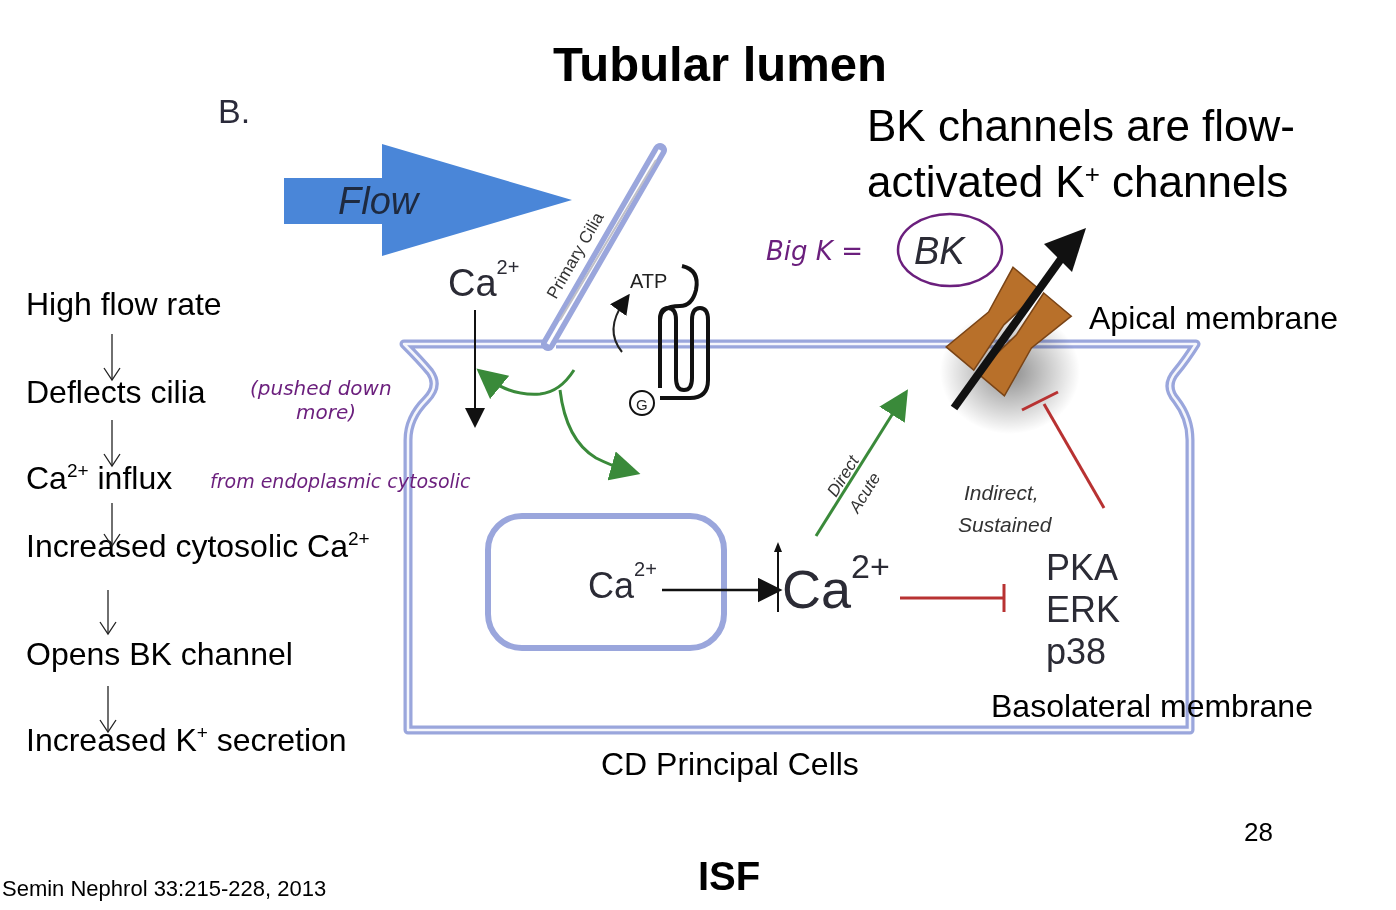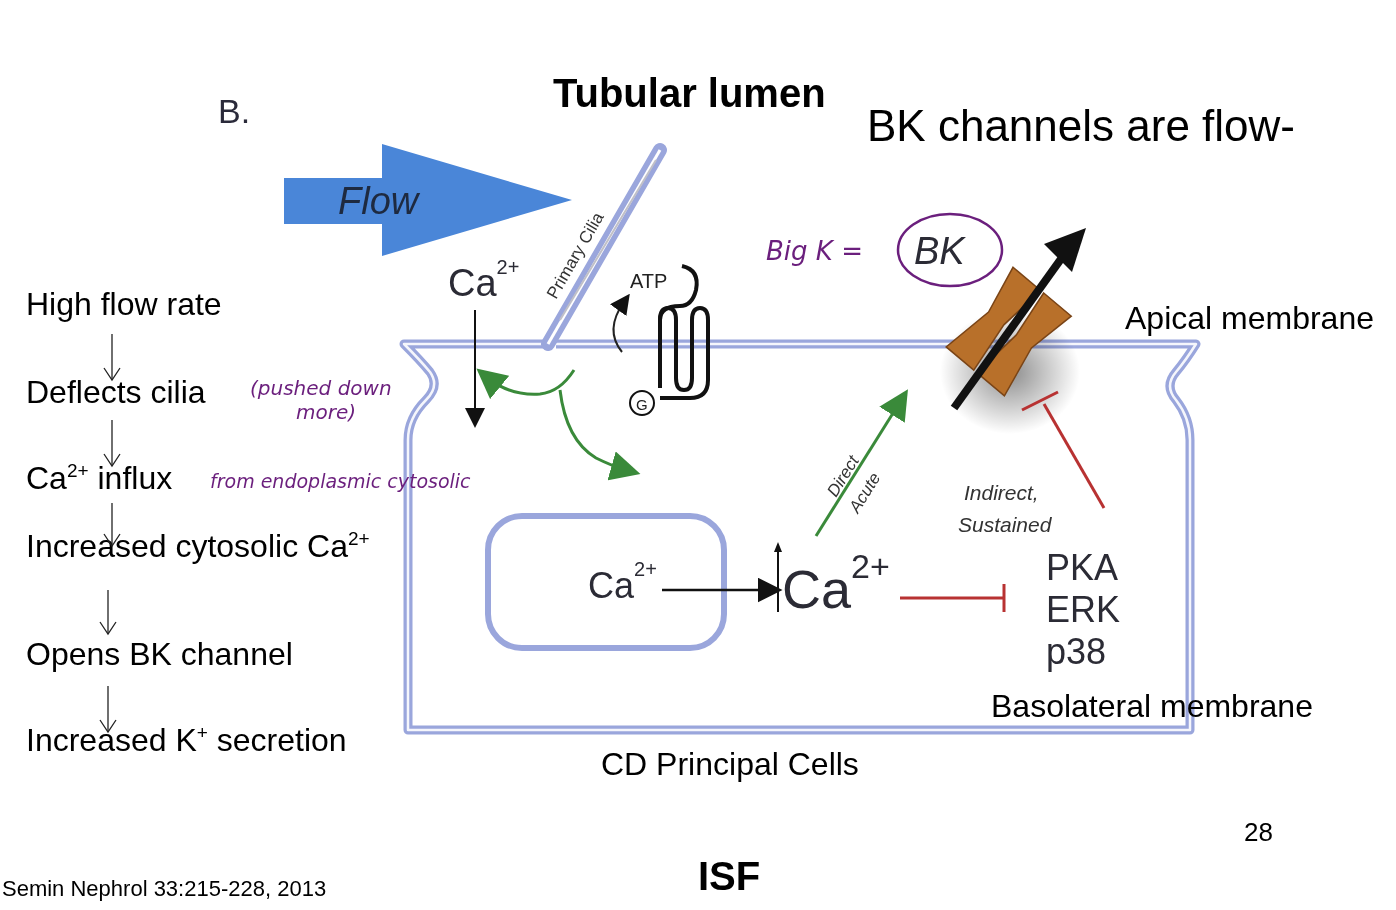--- a/index.html
+++ b/index.html
@@ -1,39 +1,40 @@
 <!DOCTYPE html>
 <html><head>
 <meta charset="utf-8">
 <style>
   html, body { margin: 0; padding: 0; background: #ffffff; }
   body { width: 1396px; height: 910px; position: relative; overflow: hidden;
          font-family: "Liberation Sans", sans-serif; color: #000; }
   .abs { position: absolute; white-space: nowrap; }
-  .title { font-weight: bold; font-size: 40px; left: 553px; top: 36px; margin-top: 35px; }
+  .title { font-weight: bold; font-size: 49px; left: 553px; top: 36px; }
   .panel-label { font-size: 34px; left: 218px; top: 92px; color: #2a2a3a; }
   .heading { font-size: 44px; left: 867px; top: 98px; line-height: 56px; }
   .heading sup { font-size: 26px; vertical-align: 14px; line-height: 0; }
   .step { position: absolute; left: 26px; white-space: nowrap; font-size: 32px; }
   .hand { font-family: "DejaVu Sans", sans-serif; color: #6b1f7d; font-style: italic; }
-  .apical { font-size: 32px; left: 1089px; top: 300px; margin-left: 36px; }
+  .apical { font-size: 32px; left: 1089px; top: 300px; }
   .baso { font-size: 32px; left: 991px; top: 688px; }
   .cdcells { font-size: 32px; left: 601px; top: 746px; }
   .isf { font-size: 40px; font-weight: bold; left: 698px; top: 854px; }
   .pagenum { font-size: 26px; left: 1244px; top: 817px; }
   .cite { font-size: 22px; left: 2px; top: 876px; }
   svg text { font-family: "Liberation Sans", sans-serif; }
 </style>
 </head>
 <body>
 
 <div class="abs title">Tubular lumen</div>
 <div class="abs panel-label">B.</div>
 <div class="abs heading">
   <div>BK channels are flow-</div>
+  <div><span>activated K</span><sup>+</sup><span> channels</span></div>
 </div>
 
 <div class="step" style="top:286px"><span>High flow rate</span></div>
 <div class="step" style="top:374px"><span>Deflects cilia</span></div>
 <div class="step" style="top:460px"><span>Ca</span><sup style="font-size:19px;vertical-align:12px;line-height:0">2+</sup><span> influx</span></div>
 <div class="step" style="top:528px"><span>Increased cytosolic Ca</span><sup style="font-size:19px;vertical-align:12px;line-height:0">2+</sup></div>
 <div class="step" style="top:636px"><span>Opens BK channel</span></div>
 <div class="step" style="top:722px"><span>Increased K</span><sup style="font-size:19px;vertical-align:12px;line-height:0">+</sup><span> secretion</span></div>
 
 <svg class="abs" style="left:0;top:0" width="1396" height="910">

